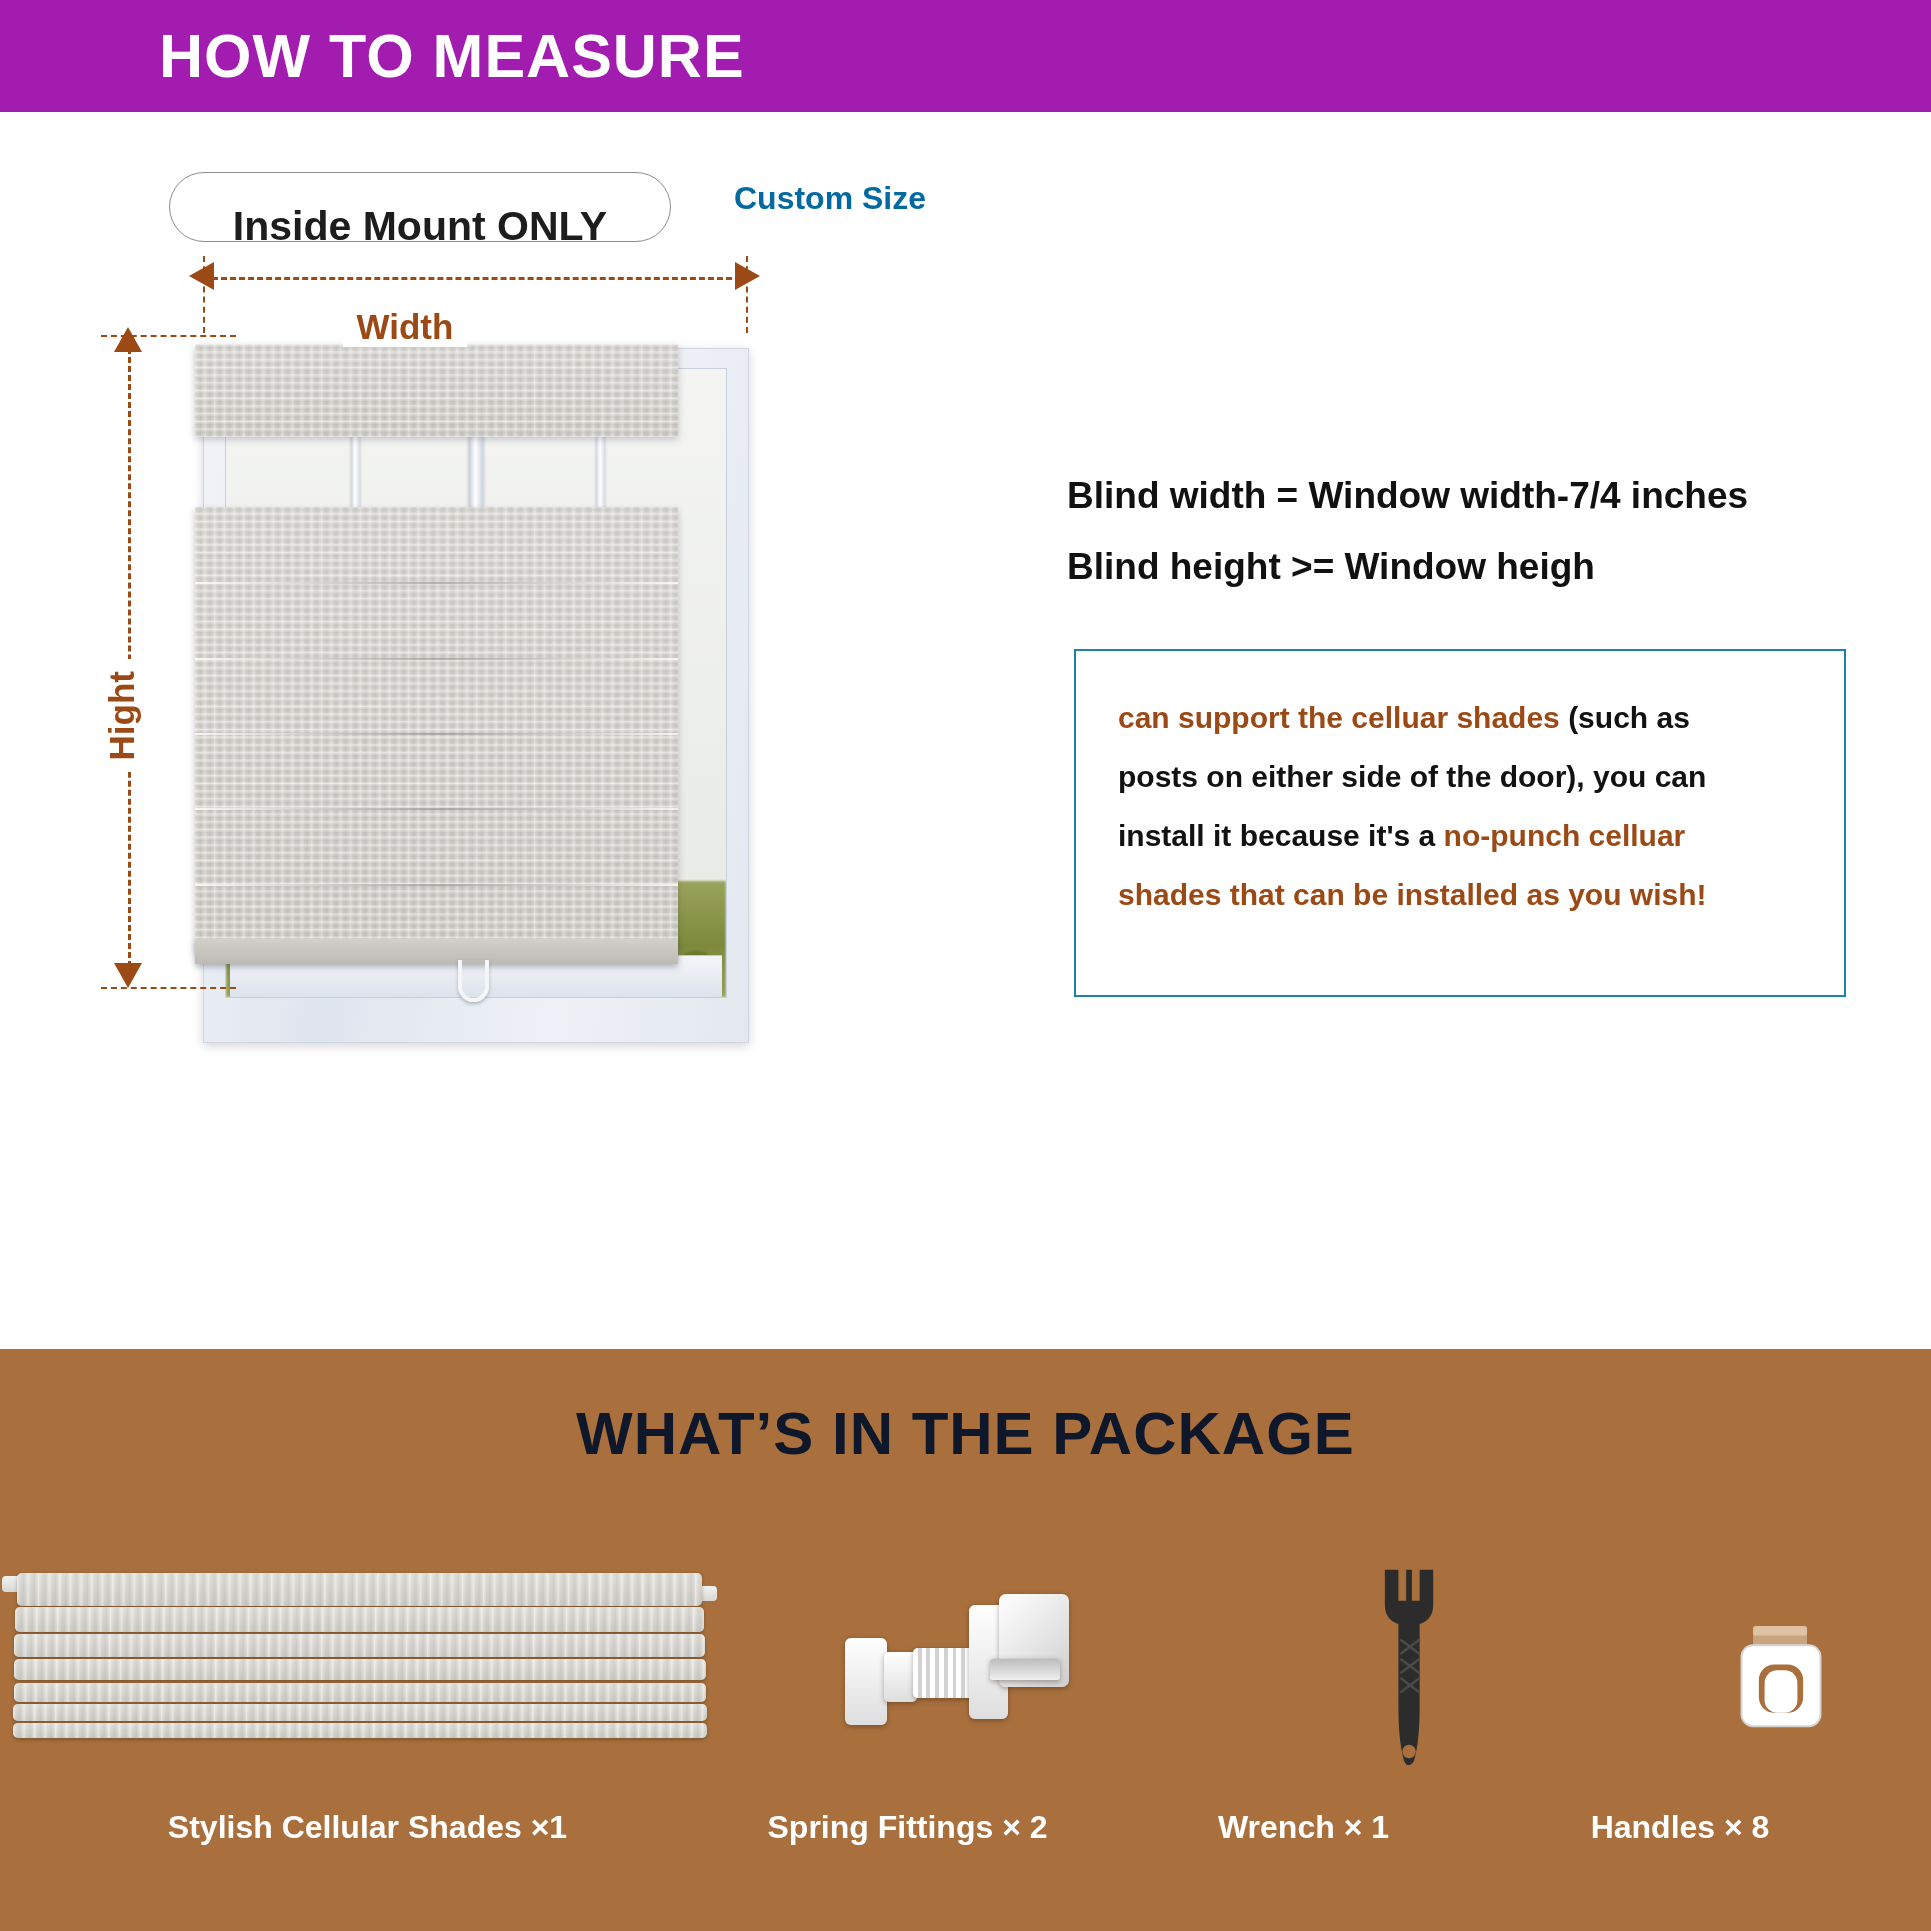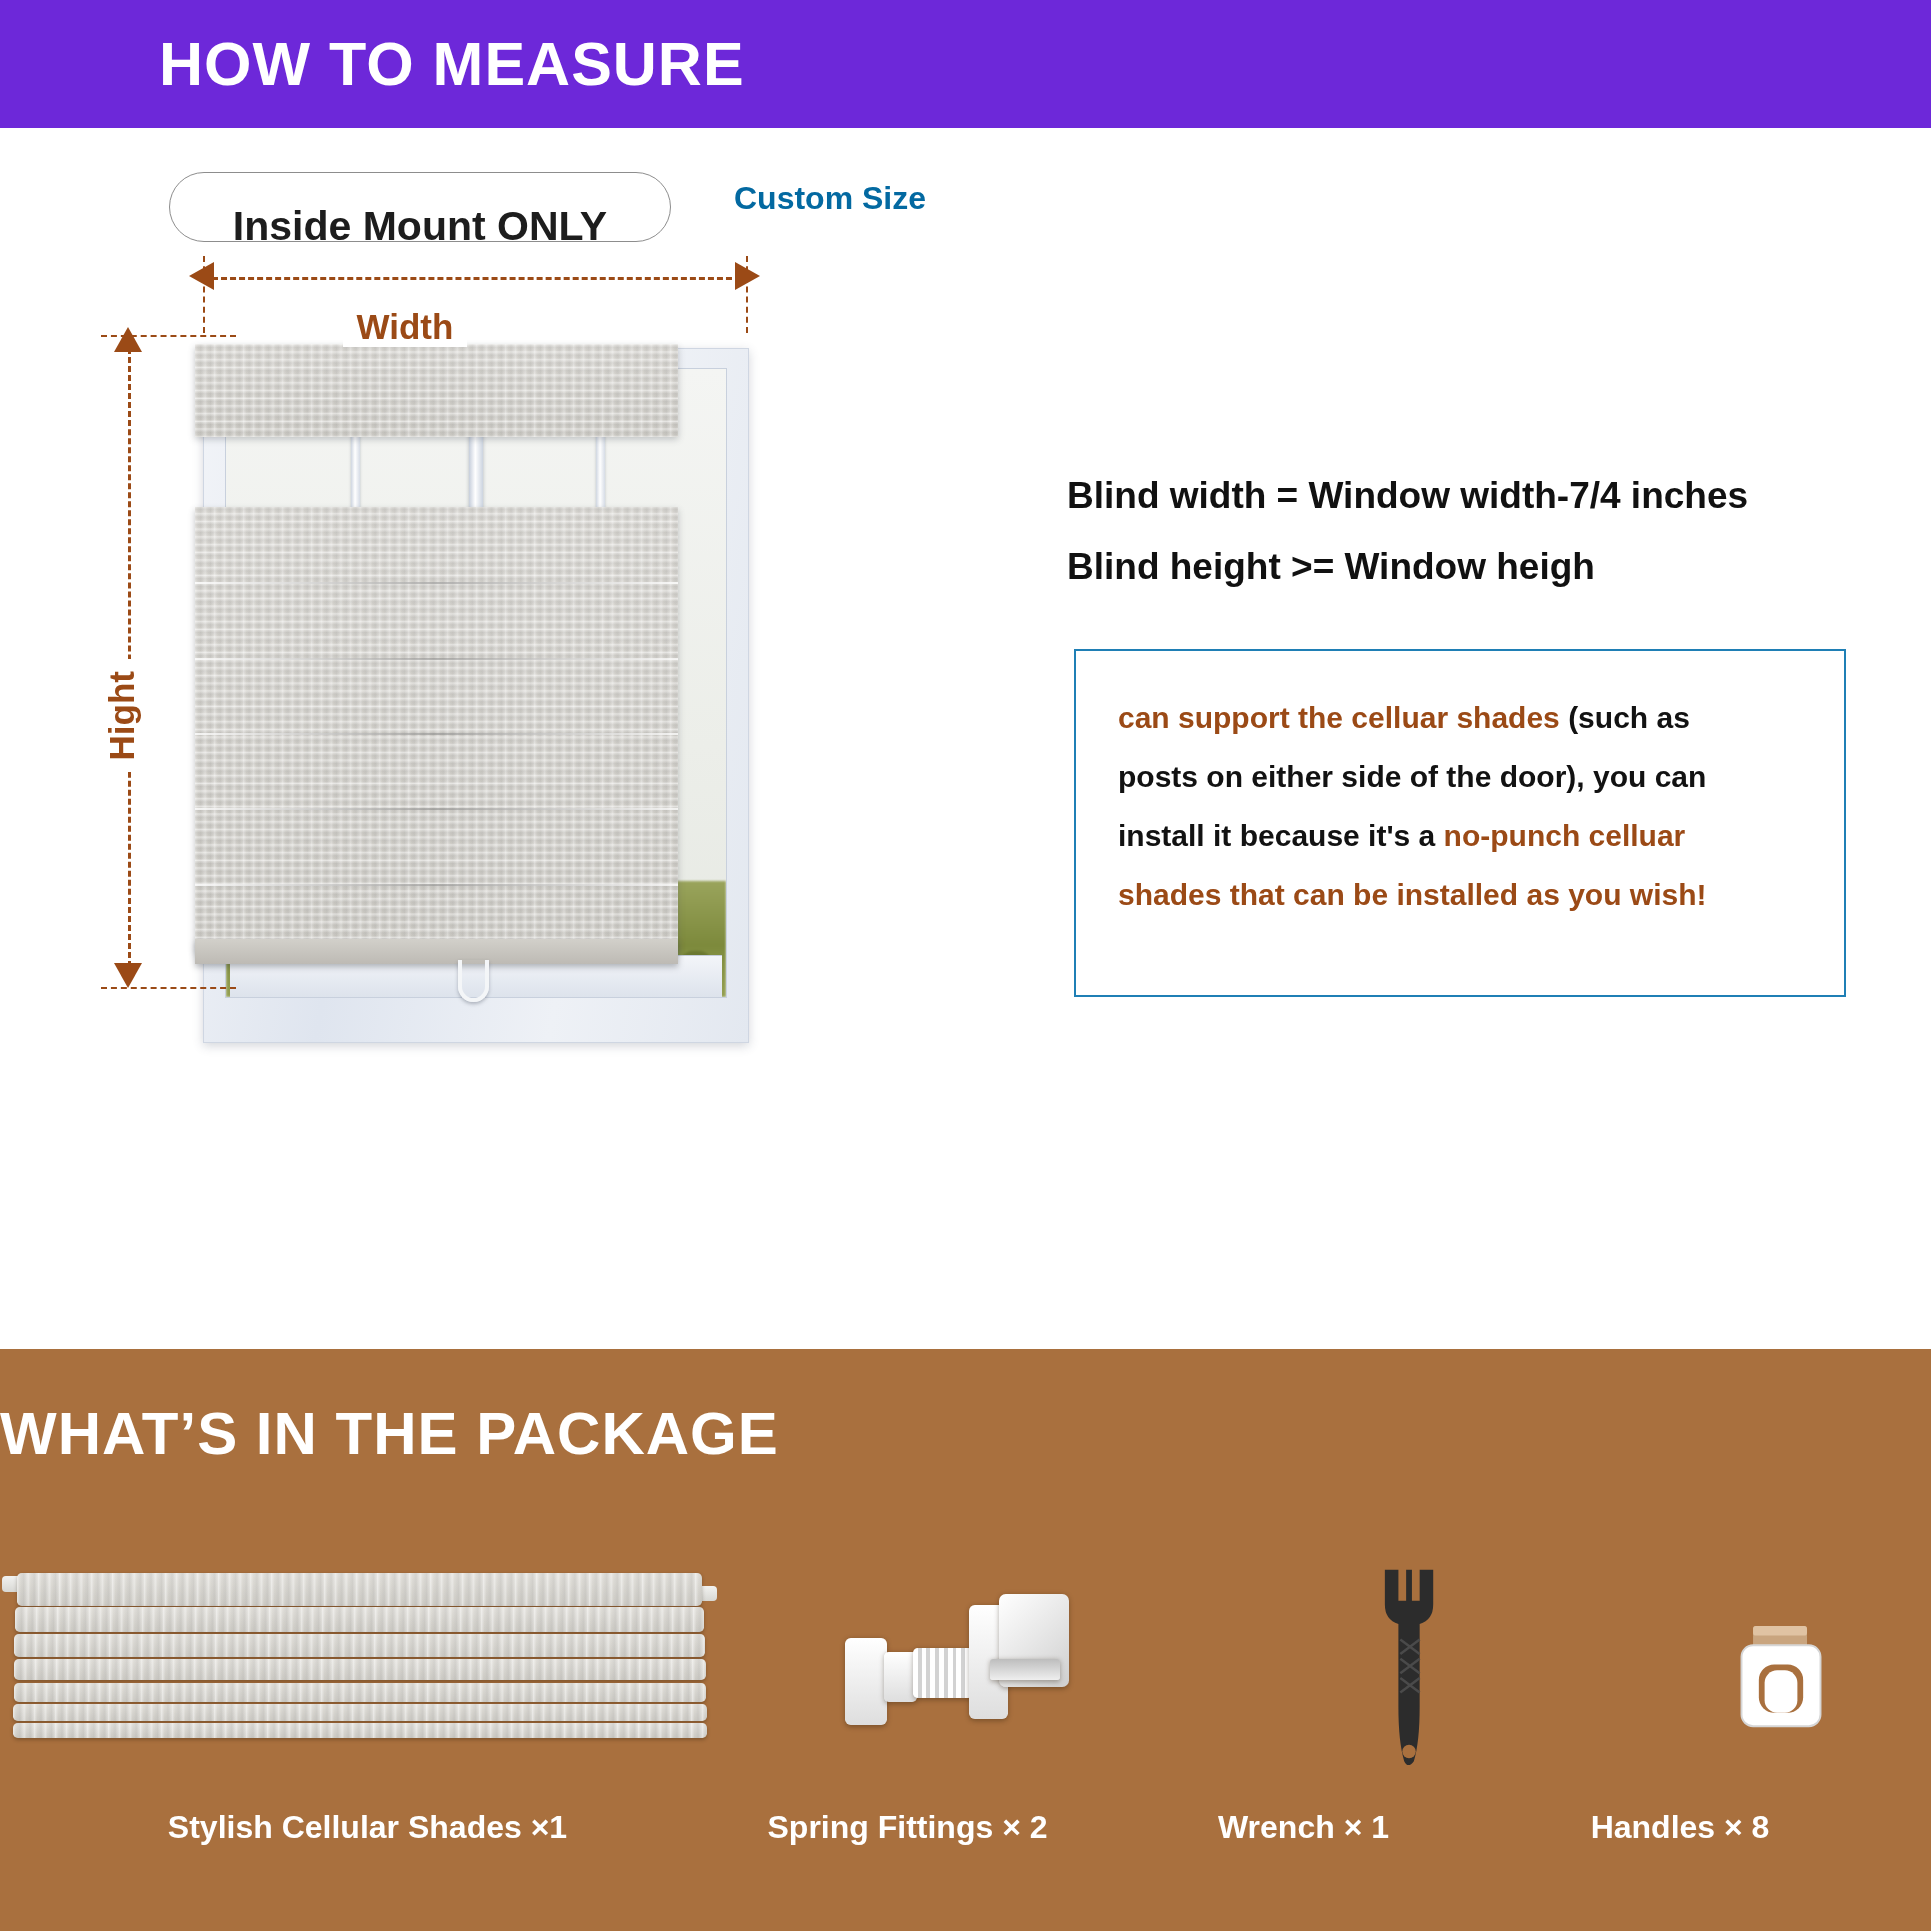--- a/index.html
+++ b/index.html
@@ -6,22 +6,22 @@
   html,body { width:1931px; height:1931px; }
   body {
     font-family:"Liberation Sans", sans-serif;
     background:#ffffff;
     position:relative;
     overflow:hidden;
   }
 
   
   .banner-top{
-    position:absolute; left:0; top:0; width:1931px; height:128px;
-    background:#6d28d9;
+    position:absolute; left:0; top:0; width:1931px; height:112px;
+    background:#a21caf;
     display:flex; align-items:center;
   }
   .banner-top-title{
     margin-left:159px;
     color:#ffffff;
     font-size:61px;
     font-weight:bold;
     letter-spacing:1px;
     white-space:nowrap;
   }
@@ -207,21 +207,22 @@
   }
   .hl{ color:#9b4a16; }
 
   
   .banner-bot{
     position:absolute; left:0; top:1349px; width:1931px; height:582px;
     background:#a9703e;
   }
   .banner-bot-title{
     position:absolute; left:0; top:50px; width:1931px;
-    color:#ffffff; font-size:60px; font-weight:bold; letter-spacing:1px;
+    text-align:center;
+    color:#0f172a; font-size:60px; font-weight:bold; letter-spacing:1px;
   }
   .pkg-labels{
     position:absolute; left:0; top:1809px; width:1931px; height:58px;
   }
   .pkg-label{
     position:absolute; top:0;
     color:#ffffff; font-size:32px; font-weight:bold; white-space:nowrap;
     text-align:center;
   }
 

